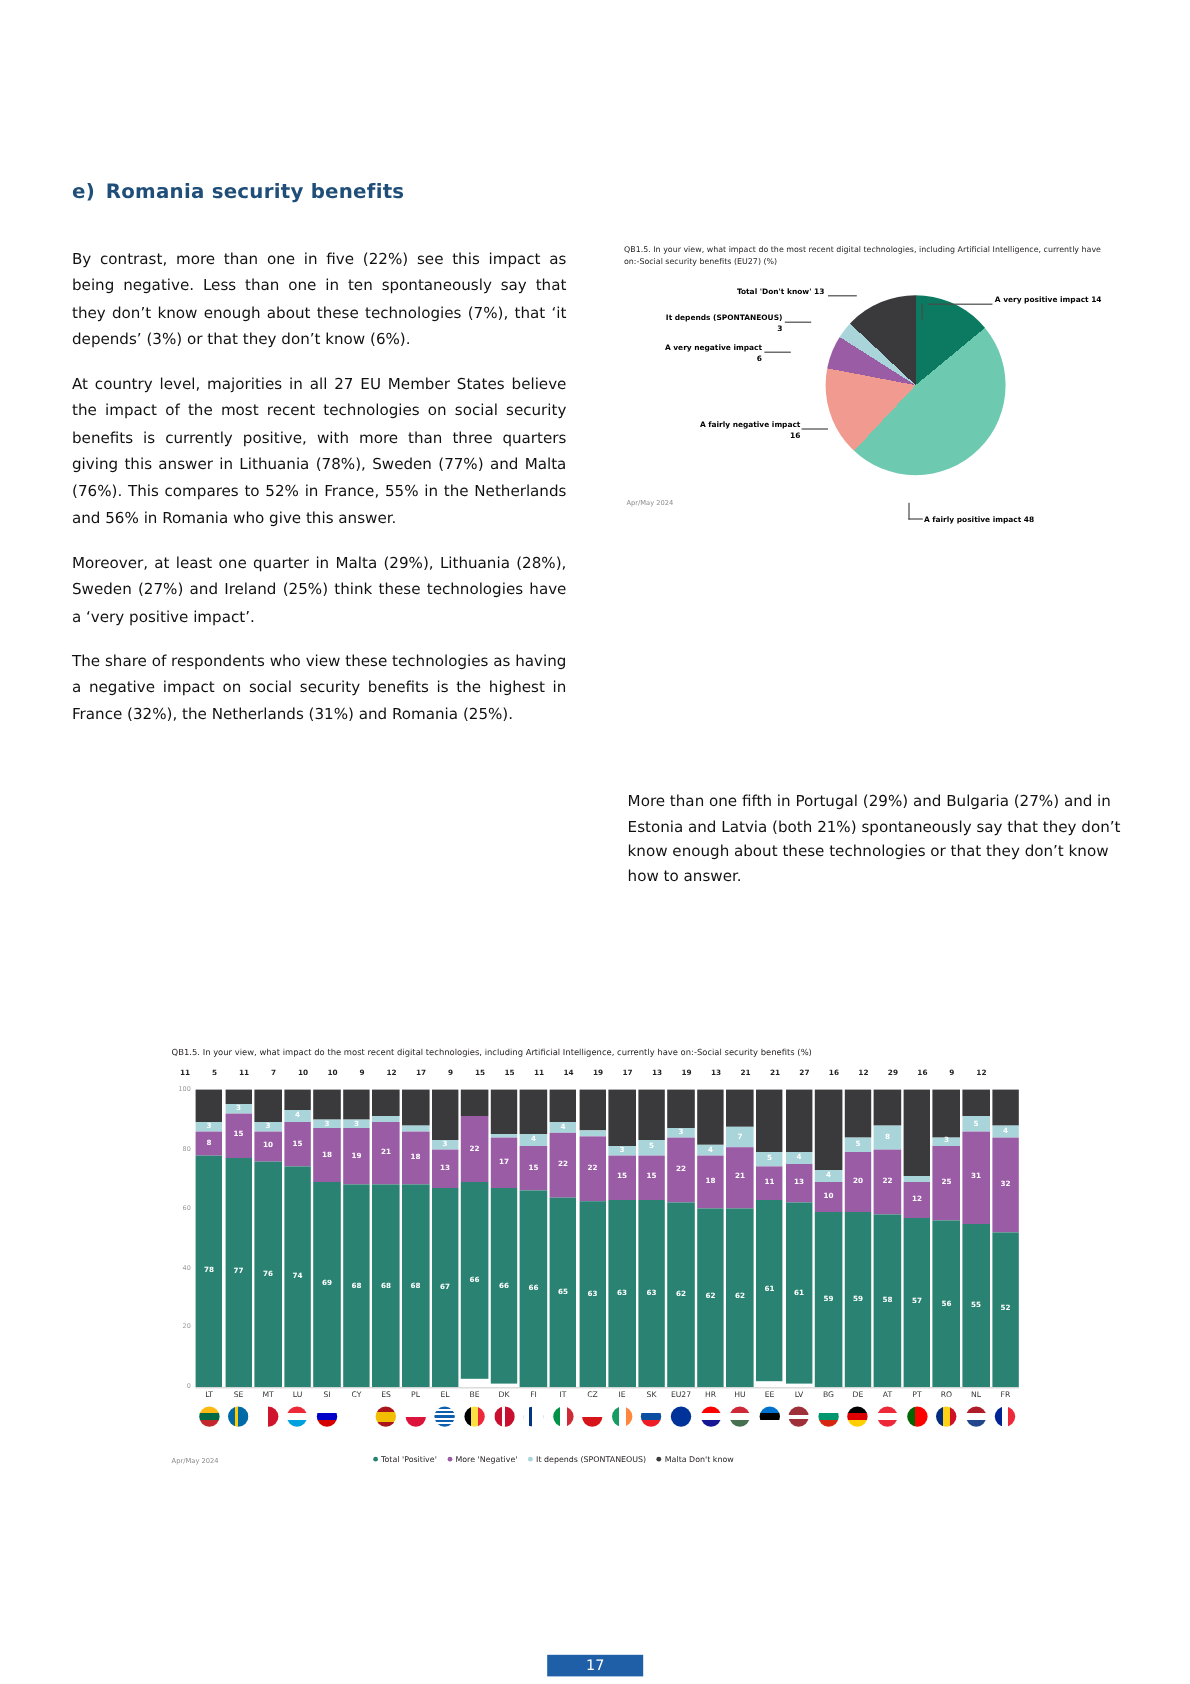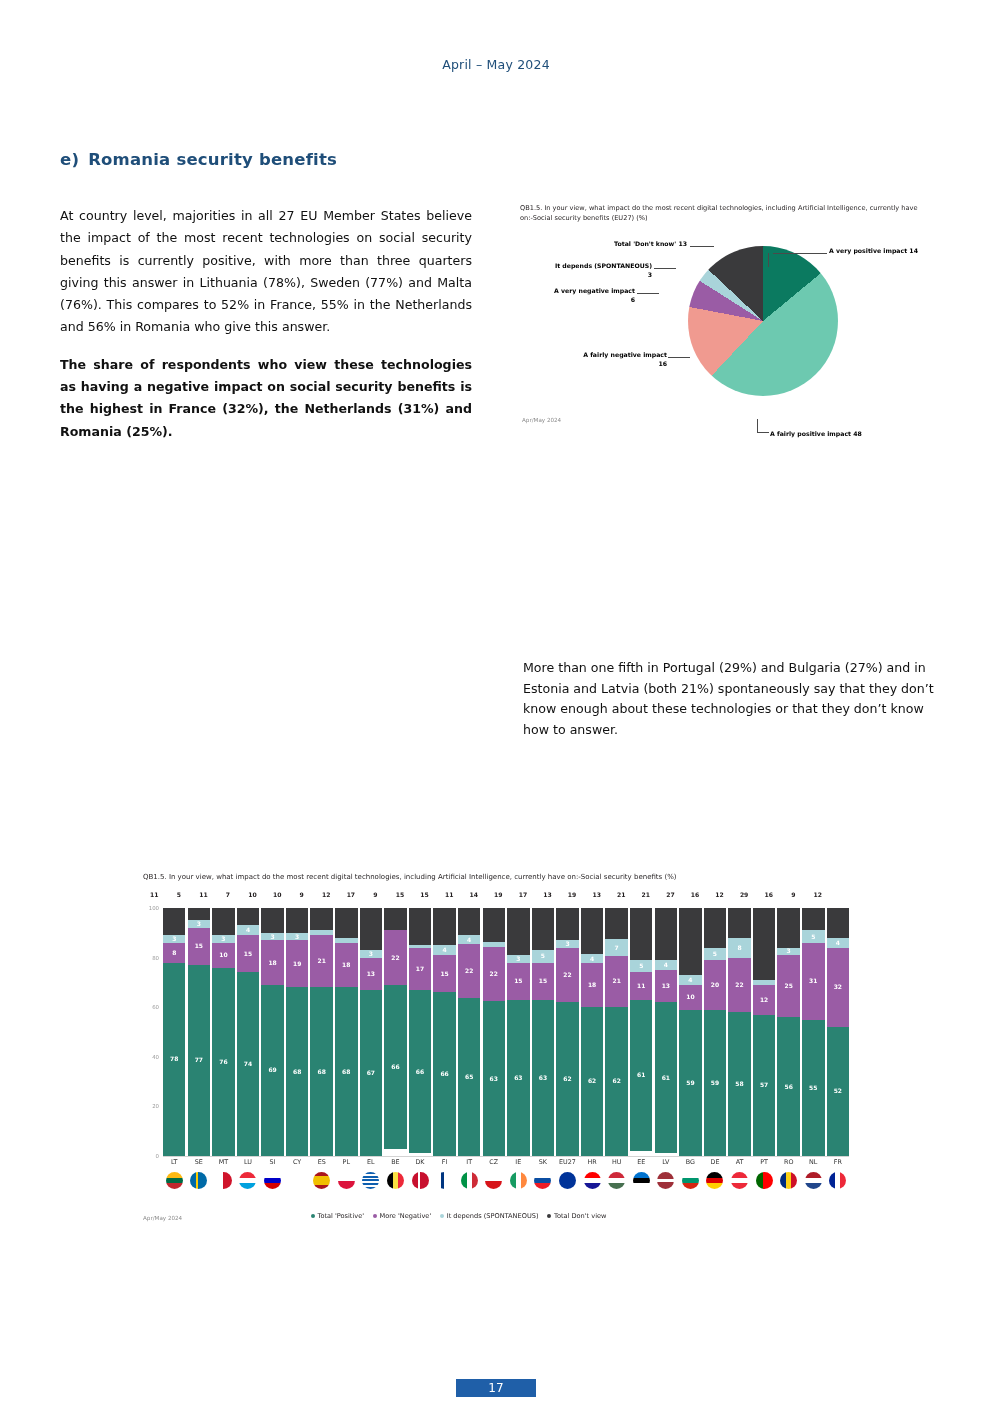--- a/index.html
+++ b/index.html
@@ -27,21 +27,21 @@
     letter-spacing:.2px;
   }
   .section-heading .sh-letter { margin-right:9px; }
 
   
   .col-left {
     position:absolute; left:60px; top:205px; width:412px;
     font-size:12.6px; line-height:22.3px; text-align:justify; color:#111;
   }
   .col-left p { margin:0 0 15px 0; }
-  .col-left p:last-child { margin-bottom:0;font-weight:bold; }
+  .col-left p:last-child { margin-bottom:0; }
 
   
   .col-right-text {
     position:absolute; left:523px; top:658px; width:412px;
     font-size:12.6px; line-height:20.5px; color:#111; text-align:left;
   }
 
   
   .pie-block { position:absolute; left:520px; top:203px; width:420px; height:290px; }
   .pie-q {
@@ -119,29 +119,30 @@
   .pagenum {
     position:absolute; left:456px; top:1379px; width:80px; height:18px;
     background:#1f5fa8; color:#ffffff; font-size:12px;
     display:flex; align-items:center; justify-content:center;
   }
 </style>
 </head>
 <body>
 
 <div class="doc-header">
-  <div>April – May 2024</div>
 </div>
 
 <div class="section-heading">
   <span class="sh-letter">e)</span><span>Romania security benefits</span>
 </div>
 
 <div class="col-left">
+  <p>By contrast, more than one in five (22%) see this impact as being negative. Less than one in ten spontaneously say that they don’t know enough about these technologies (7%), that ‘it depends’ (3%) or that they don’t know (6%).</p>
   <p>At country level, majorities in all 27 EU Member States believe the impact of the most recent technologies on social security benefits is currently positive, with more than three quarters giving this answer in Lithuania (78%), Sweden (77%) and Malta (76%). This compares to 52% in France, 55% in the Netherlands and 56% in Romania who give this answer.</p>
+  <p>Moreover, at least one quarter in Malta (29%), Lithuania (28%), Sweden (27%) and Ireland (25%) think these technologies have a ‘very positive impact’.</p>
   <p>The share of respondents who view these technologies as having a negative impact on social security benefits is the highest in France (32%), the Netherlands (31%) and Romania (25%).</p>
 </div>
 
 <div class="col-right-text">More than one fifth in Portugal (29%) and Bulgaria (27%) and in Estonia and Latvia (both 21%) spontaneously say that they don’t know enough about these technologies or that they don’t know how to answer.</div>
 
 <div class="pie-block">
   <div class="pie-q">QB1.5. In your view, what impact do the most recent digital technologies, including Artificial Intelligence, currently have on:-Social security benefits (EU27) (%)</div>
   <div class="pie-wrap">
     <div class="pie" id="pie-shape" style="background: conic-gradient(rgb(11, 122, 96) 0deg, rgb(11, 122, 96) 50.4deg, rgb(109, 201, 176) 50.4deg, rgb(109, 201, 176) 223.2deg, rgb(240, 154, 144) 223.2deg, rgb(240, 154, 144) 280.8deg, rgb(154, 92, 165) 280.8deg, rgb(154, 92, 165) 302.4deg, rgb(169, 212, 218) 302.4deg, rgb(169, 212, 218) 313.2deg, rgb(58, 58, 60) 313.2deg, rgb(58, 58, 60) 360deg);"></div>
 
@@ -678,19 +679,19 @@
         <div class="li">
           <span class="dot" style="background: rgb(154, 92, 165);"></span>
           <span>More 'Negative'</span>
         </div>
         <div class="li">
           <span class="dot" style="background: rgb(169, 212, 218);"></span>
           <span>It depends (SPONTANEOUS)</span>
         </div>
         <div class="li">
           <span class="dot" style="background: rgb(58, 58, 60);"></span>
-          <span>Total Don't view</span>
+          <span>Malta Don't know</span>
         </div>
       </div>
   </div>
 </div>
 
 <div class="pagenum">17</div>
 
 </body></html>

